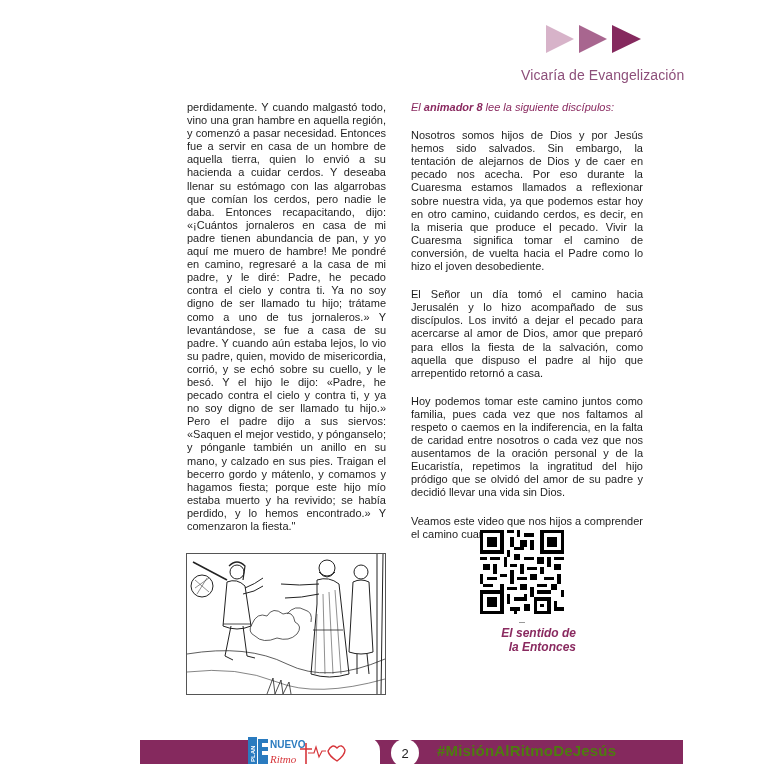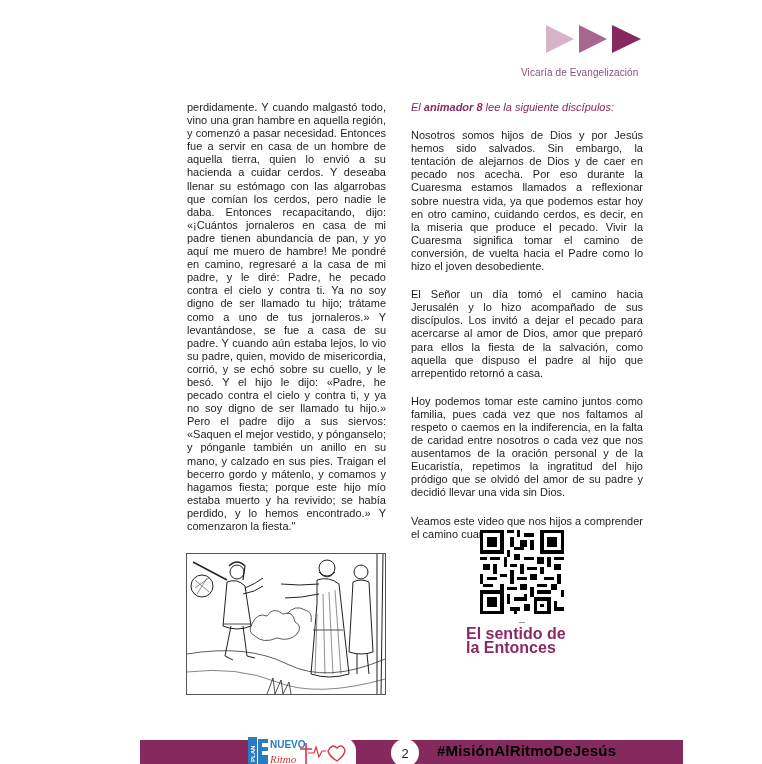--- a/index.html
+++ b/index.html
@@ -1,42 +1,42 @@
 <!DOCTYPE html>
 <html><head>
 <meta charset="utf-8">
 <style>
   * { box-sizing: border-box; margin: 0; padding: 0; }
   html, body { width: 762px; height: 764px; background: #ffffff; overflow: hidden; }
   body { position: relative; font-family: "Liberation Sans", "DejaVu Sans", sans-serif; color: #222; }
 
   .header-arrows { position: absolute; left: 546px; top: 25px; width: 100px; height: 28px; }
   .header-arrows svg { display: block; }
-  .vicaria { position: absolute; left: 521px; top: 67px; font-size: 10px; color: #8d4f7a; letter-spacing: 0.1px; }
+  .vicaria { position: absolute; left: 521px; top: 67px; font-size: 14px; color: #8d4f7a; letter-spacing: 0.1px; }
 
   .col { position: absolute; font-size: 11px; line-height: 13.1px; text-align: justify; color: #1e1e1e; }
   .col-left { left: 187px; top: 101px; width: 199px; }
   .col-right { left: 411px; top: 101px; width: 232px; }
   .col p { margin: 0; }
   .col p + p { margin-top: 15px; }
 
   .intro { color: #8a2a60; font-style: italic; text-align: left; }
   .intro b { font-weight: bold; }
 
   .illustration { position: absolute; left: 186px; top: 553px; width: 200px; height: 142px; border: 1px solid #555; background: #fff; overflow: hidden; }
 
   .qr-wrap { position: absolute; left: 476px; top: 520px; width: 92px; }
   .qr-dash { width: 6px; height: 1px; background: #999; margin: 0 auto; }
   .qr { width: 84px; height: 84px; margin: 9px auto 8px auto; }
-  .qr-caption { position: absolute; left: 466px; top: 627px; width: 110px; text-align: left; color: #8a2a60; font-weight: bold; font-size: 16px; line-height: 13.5px; }
+  .qr-caption { position: absolute; left: 466px; top: 627px; width: 110px; text-align: right; color: #8a2a60; font-weight: bold; font-style: italic; font-size: 12px; line-height: 13.5px; }
 
   .footer-bar { position: absolute; left: 140px; top: 740px; width: 543px; height: 24px; background: #85295e; }
-  .logo-badge { position: absolute; left: 248px; top: 737px; width: 108px; height: 27px; background: #fff; border-radius: 0 14px 0 0; overflow: hidden; }
+  .logo-badge { position: absolute; left: 248px; top: 737px; width: 132px; height: 27px; background: #fff; border-radius: 0 14px 0 0; overflow: hidden; }
   .page-circle { position: absolute; left: 391px; top: 739px; width: 28px; height: 28px; border-radius: 50%; background: #fff; display: flex; align-items: center; justify-content: center; font-size: 13px; color: #222; }
-  .hashtag { position: absolute; left: 437px; top: 742px; color: #000000; font-weight: bold; font-size: 15px; letter-spacing: 0.2px; }
+  .hashtag { position: absolute; left: 437px; top: 742px; color: #4d7c0f; font-weight: bold; font-size: 15px; letter-spacing: 0.2px; }
 </style>
 </head>
 <body>
 
 <div class="header-arrows">
   <svg width="100" height="28" viewBox="0 0 100 28">
     <polygon points="0,0 28,14 0,28" fill="#d7b3c9"></polygon>
     <polygon points="33,0 61,14 33,28" fill="#a8668f"></polygon>
     <polygon points="66,0 95,14 66,28" fill="#85295e"></polygon>
   </svg>

